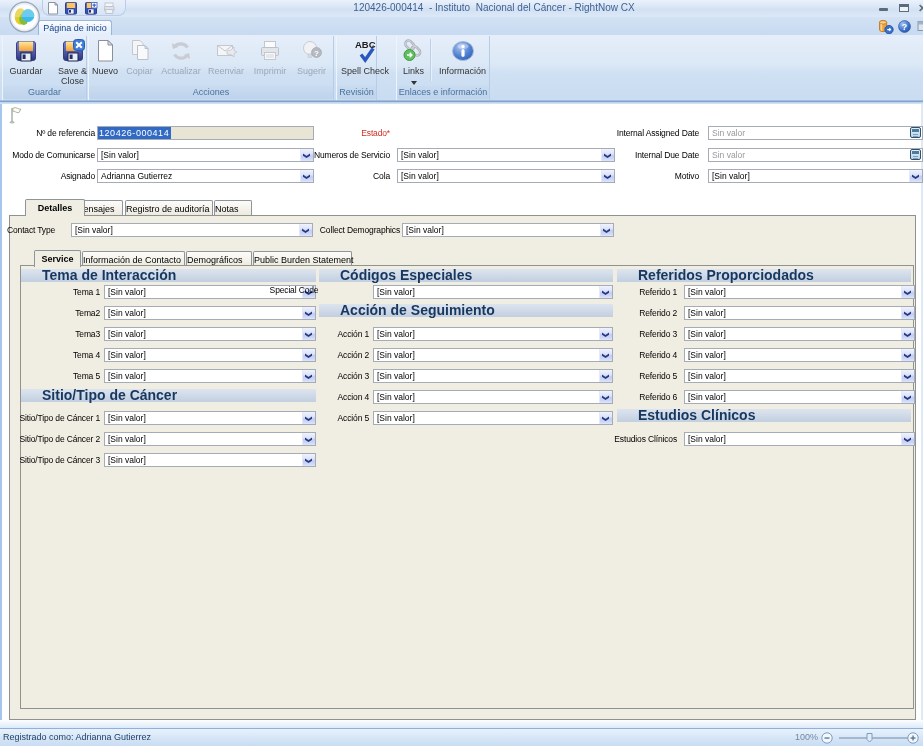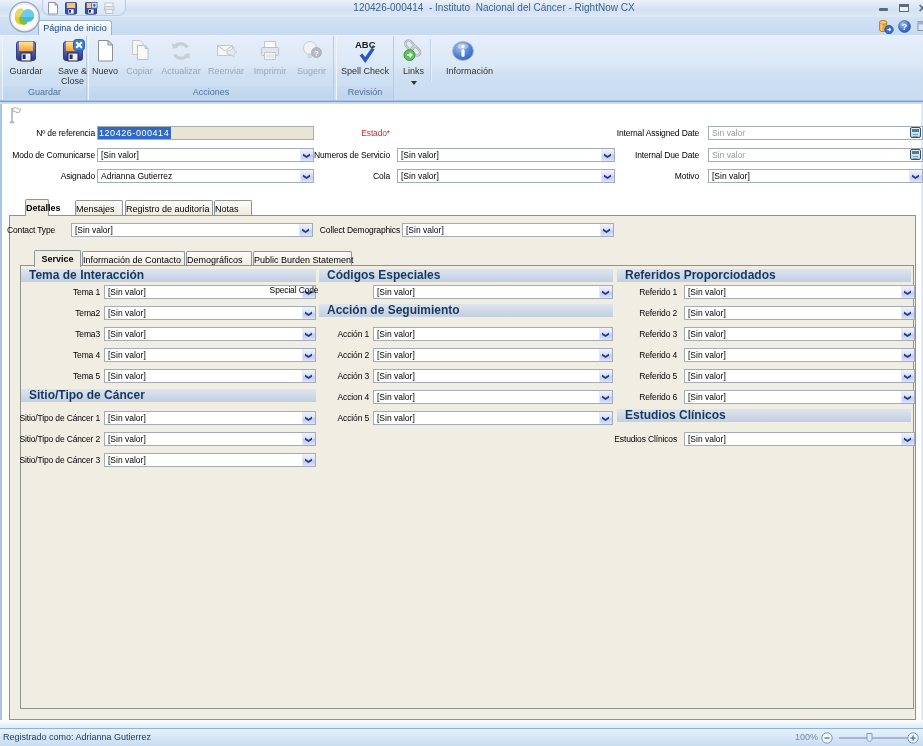--- a/index.html
+++ b/index.html
@@ -30,21 +30,21 @@
 .df{position:absolute;height:14px;background:#fff;border:1px solid #a5acb5;line-height:12px;padding-left:3px;color:#999;white-space:nowrap;font-size:8.5px;}
 
 .cal{position:absolute;width:11px;height:11px;border:1px solid #30506e;border-radius:2px;background:linear-gradient(#dfeef8,#bcd6e8);}
 .cal:before{content:"";position:absolute;left:1px;top:1px;right:1px;height:3px;background:#4e7c9e;}
 .cal:after{content:"";position:absolute;left:2px;top:6px;right:2px;height:1px;background:#7aa0bc;box-shadow:0 2px 0 #7aa0bc;}
 
 .tabI{position:absolute;height:16px;background:linear-gradient(#fdfcf9,#ece9dc);border:1px solid #8e959a;border-bottom:none;border-radius:2px 2px 0 0;line-height:16px;color:#000;white-space:nowrap;}
 .tabA{position:absolute;height:17px;background:#f0ede2;border:1px solid #8e959a;border-bottom:none;border-radius:2px 2px 0 0;text-align:center;line-height:16px;font-weight:bold;color:#000;z-index:5;white-space:nowrap;}
 #detpanel{left:9px;top:215px;width:907px;height:505px;background:#f0ede2;border:1px solid #8e9390;}
 #svcpanel{left:20px;top:265px;width:894px;height:444px;background:#f0ede2;border:1px solid #8e9390;}
-.shead{position:absolute;height:13px;background:linear-gradient(#dde4ef,#c2cfe0);color:#17375e;font-weight:bold;line-height:13px;padding-left:8px;font-size:12px;}
+.shead{position:absolute;height:13px;background:linear-gradient(#dde4ef,#c2cfe0);color:#17375e;font-weight:bold;line-height:13px;padding-left:21px;font-size:14px;}
 
 #bottomband{left:0;top:720px;width:923px;height:8px;background:linear-gradient(#fdfefe,#dceafa);}
 #statusbar{left:0;top:728px;width:923px;height:18px;background:linear-gradient(#e9f2fc 0%,#d7e6f7 50%,#c9dcf2 100%);border-top:1px solid #8fb0d8;color:#1f4068;}
 </style></head><body>
 <div id="app">
   <div id="titlebar" class="abs"></div>
   <div id="titletxt" class="abs">120426-000414&nbsp; - Instituto&nbsp; Nacional del Cáncer - RightNow CX</div>
   <div id="tabrow" class="abs"></div>
   <div id="hometab" class="abs">Página de inicio</div>
 
@@ -111,22 +111,25 @@
     <rect x="1" y="1.5" width="8" height="9" fill="#dce4ef" stroke="#8a97ab"></rect>
       <rect x="1" y="1.5" width="8" height="3" fill="#9eb2cc"></rect>
   </svg>
   <div id="ribbon" class="abs">
     <div class="rgroup" style="left:2px;width:85px;">
         <div class="glabel">Guardar</div>
       </div>
     <div class="rgroup" style="left:88px;width:246px;">
         <div class="glabel">Acciones</div>
       </div>
-    <div class="rgroup" style="left:336px;width:58px;">
+    <div class="rgroup" style="left:336px;width:41px;">
         <div class="glabel">Revisión</div>
+      </div>
+    <div class="rgroup" style="left:396px;width:94px;">
+        <div class="glabel">Enlaces e información</div>
       </div>
 
     <div class="rbtn" style="left:6px;width:40px;">
       <svg class="ic" width="24" height="24" viewBox="0 0 24 24">
         <defs>
             <linearGradient id="fo" x1="0" y1="0" x2="0" y2="1">
               <stop offset="0" stop-color="#fde8a2"></stop>
               <stop offset="0.5" stop-color="#fbc565"></stop>
               <stop offset="1" stop-color="#f2a038"></stop>
             </linearGradient>
@@ -234,21 +237,21 @@
             <rect x="10.5" y="7" width="6.5" height="10" rx="3.2" transform="rotate(-42 13.75 12)"></rect>
           </g>
         <circle cx="7.5" cy="16" r="5.5" fill="#5dbf5d" stroke="#3f9c3f"></circle>
         <path d="M5 16 h4.5 M7.7 13.8 l2.2 2.2 -2.2 2.2" stroke="#fff" stroke-width="1.4" fill="none"></path>
       </svg>
       <div class="tx">Links</div>
       <div style="position:absolute;left:50%;top:44px;transform:translateX(-50%);width:0;height:0;border-left:3.5px solid transparent;border-right:3.5px solid transparent;border-top:4px solid #333;"></div>
     </div>
     <div class="abs" style="left:430px;top:4px;width:1px;height:42px;background:#bdd0e9;box-shadow:1px 0 0 #e8f0fa;"></div>
 
-    <div class="rbtn" style="left:432px;width:61px;text-align:right;">
+    <div class="rbtn" style="left:432px;width:61px;">
       <svg class="ic" width="24" height="24" viewBox="0 0 24 24">
         <defs>
             <radialGradient id="ig" cx="0.38" cy="0.3" r="0.95">
               <stop offset="0" stop-color="#a9c2ee"></stop>
               <stop offset="0.5" stop-color="#4f7fd0"></stop>
               <stop offset="1" stop-color="#1d4fa8"></stop>
             </radialGradient>
           </defs>
         <ellipse cx="12" cy="12" rx="10.5" ry="9.5" fill="url(#ig)" stroke="#a9bbda"></ellipse>
         <ellipse cx="12" cy="7.2" rx="5.5" ry="3" fill="#fff" opacity="0.35"></ellipse>
@@ -285,21 +288,21 @@
   <div class="df" style="left:708px;top:148px;width:215px;">Sin valor</div>
   <div class="cal" style="left:910px;top:149px;"></div>
 
   <div class="lb" style="left:-55px;top:169px;width:150px;">Asignado</div>
   <div class="cb" style="left:97px;top:169px;width:217px;">Adrianna Gutierrez</div>
   <div class="lb" style="left:240px;top:169px;width:150px;">Cola</div>
   <div class="cb" style="left:397px;top:169px;width:218px;">[Sin valor]</div>
   <div class="lb" style="left:549px;top:169px;width:150px;">Motivo</div>
   <div class="cb" style="left:708px;top:169px;width:215px;">[Sin valor]</div>
 
-  <div class="tabA" style="left:25px;top:199px;width:24px;">Detalles</div>
+  <div class="tabA" style="left:25px;top:199px;width:60px;">Detalles</div>
   <div class="tabI" style="left:75px;top:200px;width:48px;">Mensajes</div>
   <div class="tabI" style="left:125px;top:200px;width:88px;">Registro de auditoría</div>
   <div class="tabI" style="left:214px;top:200px;width:38px;">Notas</div>
   <div id="detpanel" class="abs"></div>
 
   <div class="lb" style="left:7px;top:223px;width:60px;text-align:left;">Contact Type</div>
   <div class="cb" style="left:71px;top:223px;width:242px;">[Sin valor]</div>
   <div class="lb" style="left:250px;top:223px;width:150px;">Collect Demographics</div>
   <div class="cb" style="left:402px;top:223px;width:212px;">[Sin valor]</div>
 

